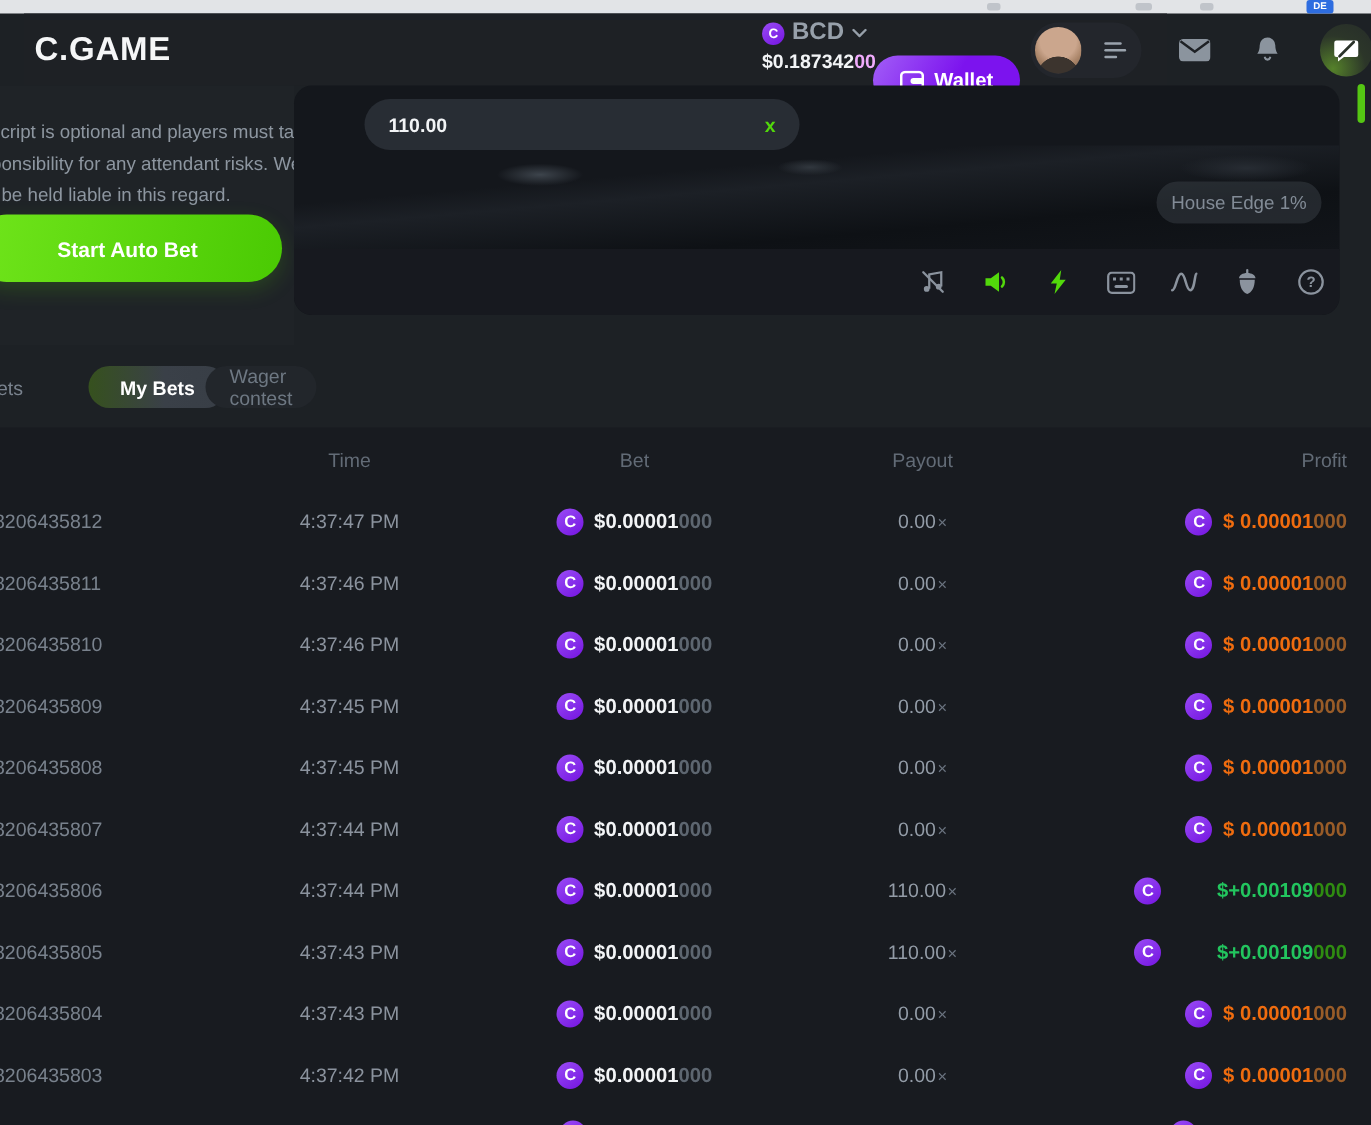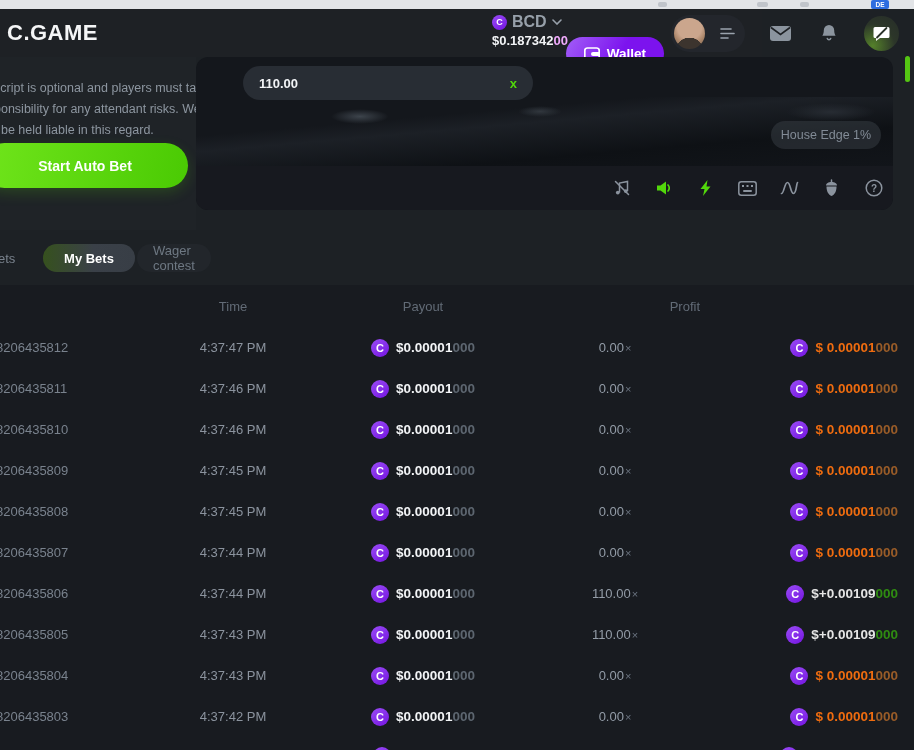--- a/index.html
+++ b/index.html
@@ -6,21 +6,21 @@
   html,body { width:914px; height:750px; overflow:hidden; }
   body { background:#1d2125; font-family:"Liberation Sans", sans-serif; position:relative; }
 
   
   .browser-strip { position:absolute; left:0; top:0; width:914px; height:9px; background:#e2e4e7; }
   .bs-dot { position:absolute; background:#c0c4ca; border-radius:2px; top:2px; height:5px; width:9px; }
   .bs-badge { position:absolute; left:871px; top:0; width:18px; height:9px; background:#2e6de0; color:#fff;
     font-size:6.5px; font-weight:bold; text-align:center; line-height:9px; border-radius:2px; }
 
   
-  .header { position:absolute; left:0; top:9px; width:762px; height:48px; background:#1e2125; }
+  .header { position:absolute; left:16px; top:9px; width:762px; height:48px; background:#1e2125; }
   .logo { position:absolute; left:7px; top:11px; color:#f5f6f7; font-size:22px; font-weight:bold; letter-spacing:.5px; }
   .search { position:absolute; left:107px; top:10px; width:353px; height:28px; background:#262a30; border-radius:14px;
     display:flex; align-items:center; padding:0 12px; gap:8px; }
   .search .ph { color:#6e7681; font-size:12.5px; }
   .balance { position:absolute; left:492px; top:4px; }
   .bal-top { display:flex; align-items:center; gap:5px; }
   .bal-cur { color:#97a0aa; font-size:16px; font-weight:bold; }
   .bal-amt { font-size:13px; font-weight:bold; color:#f2f4f6; margin-top:2px; }
   .bal-amt i { font-style:normal; color:#f0abfc; }
   .coin { display:inline-flex; width:18px; height:18px; border-radius:50%;
@@ -71,42 +71,42 @@
     border-radius:0 0 12px 12px; display:flex; align-items:center; justify-content:flex-end; gap:23px; padding-right:10px; }
   .gt-ico { width:19px; height:19px; display:flex; align-items:center; justify-content:center; cursor:pointer; }
 
   .scroll-thumb { position:absolute; left:905px; top:56px; width:5px; height:26px; background:#55c613; border-radius:3px; }
 
   
   .tabs { position:absolute; left:0; top:244px; height:28px; display:flex; align-items:center; }
   .tab { height:28px; border-radius:14px; display:flex; align-items:center; padding:0 16px;
     font-size:13px; color:#79828d; cursor:pointer; }
   .tab.clipped { position:absolute; left:-2px; padding:0; }
-  .tab.active { position:absolute; left:43px; width:92px; justify-content:center; padding:0;
+  .tab.active { position:absolute; left:59px; width:92px; justify-content:center; padding:0;
     background:linear-gradient(90deg,#36511e 0%, #3a4048 55%, #383e46 100%); color:#fff; font-weight:bold; }
   .tab.pill { position:absolute; left:137px; background:#22262b; color:#6e7883; }
 
   
   .table { position:absolute; left:0; top:285px; width:914px; height:465px; background:#181b20; overflow:hidden; }
   .thead, .trow { display:grid; grid-template-columns:150px 166px 214px 170px 1fr; align-items:center; padding-right:16px; }
   .thead { height:42px; color:#626b76; font-size:13px; }
   .thead .h-time, .thead .h-bet, .thead .h-payout { text-align:center; }
   .thead .h-profit { text-align:right; }
   .trow { height:41px; cursor:pointer; }
   .c-id { color:#79828d; font-size:13px; margin-left:-4px; }
   .c-time { text-align:center; color:#8b939e; font-size:13px; }
   .c-bet { display:flex; align-items:center; justify-content:center; gap:7px; }
   .amt { font-size:13.5px; font-weight:bold; color:#f2f4f6; }
   .amt i { font-style:normal; color:#5d6670; }
   .c-payout { text-align:center; color:#939ca7; font-size:13px; }
   .c-payout .x { font-size:11px; color:#6b7480; margin-left:1px; }
   .c-profit { display:flex; align-items:center; justify-content:flex-end; gap:7px; }
   .trow.loss .c-profit b { color:#ef6c0f; }
   .trow.loss .c-profit i { font-style:normal; color:#995c28; }
-  .trow.win .c-profit b { color:#e5e5e5; }
+  .trow.win .c-profit b { color:#22c55e;margin-left:30px; }
   .trow.win .c-profit i { font-style:normal; color:#2f8c11; }
   .partial-row { position:absolute; left:0; top:462px; width:914px; height:20px; }
   .partial-row .coin { position:absolute; }
 
   svg { display:block; }
 </style>
 </head>
 <body>
 
 <div class="browser-strip">
@@ -259,20 +259,21 @@
 <div class="tabs">
   <div class="tab clipped">ets</div>
   <div class="tab active">My Bets</div>
   <div class="tab pill">Wager contest</div>
 </div>
 
 <div class="table">
   <div class="thead">
     <div></div>
     <div class="h-time">Time</div>
+    <div class="h-bet">Bet</div>
     <div class="h-payout">Payout</div>
     <div class="h-profit">Profit</div>
   </div>
   <div id="rows">
   <div class="trow loss">
     <div class="c-id">8206435812</div>
     <div class="c-time">4:37:47 PM</div>
     <div class="c-bet">
       <span class="coin">C</span>
       <span class="amt"><b>$0.00001</b><i>000</i></span>

